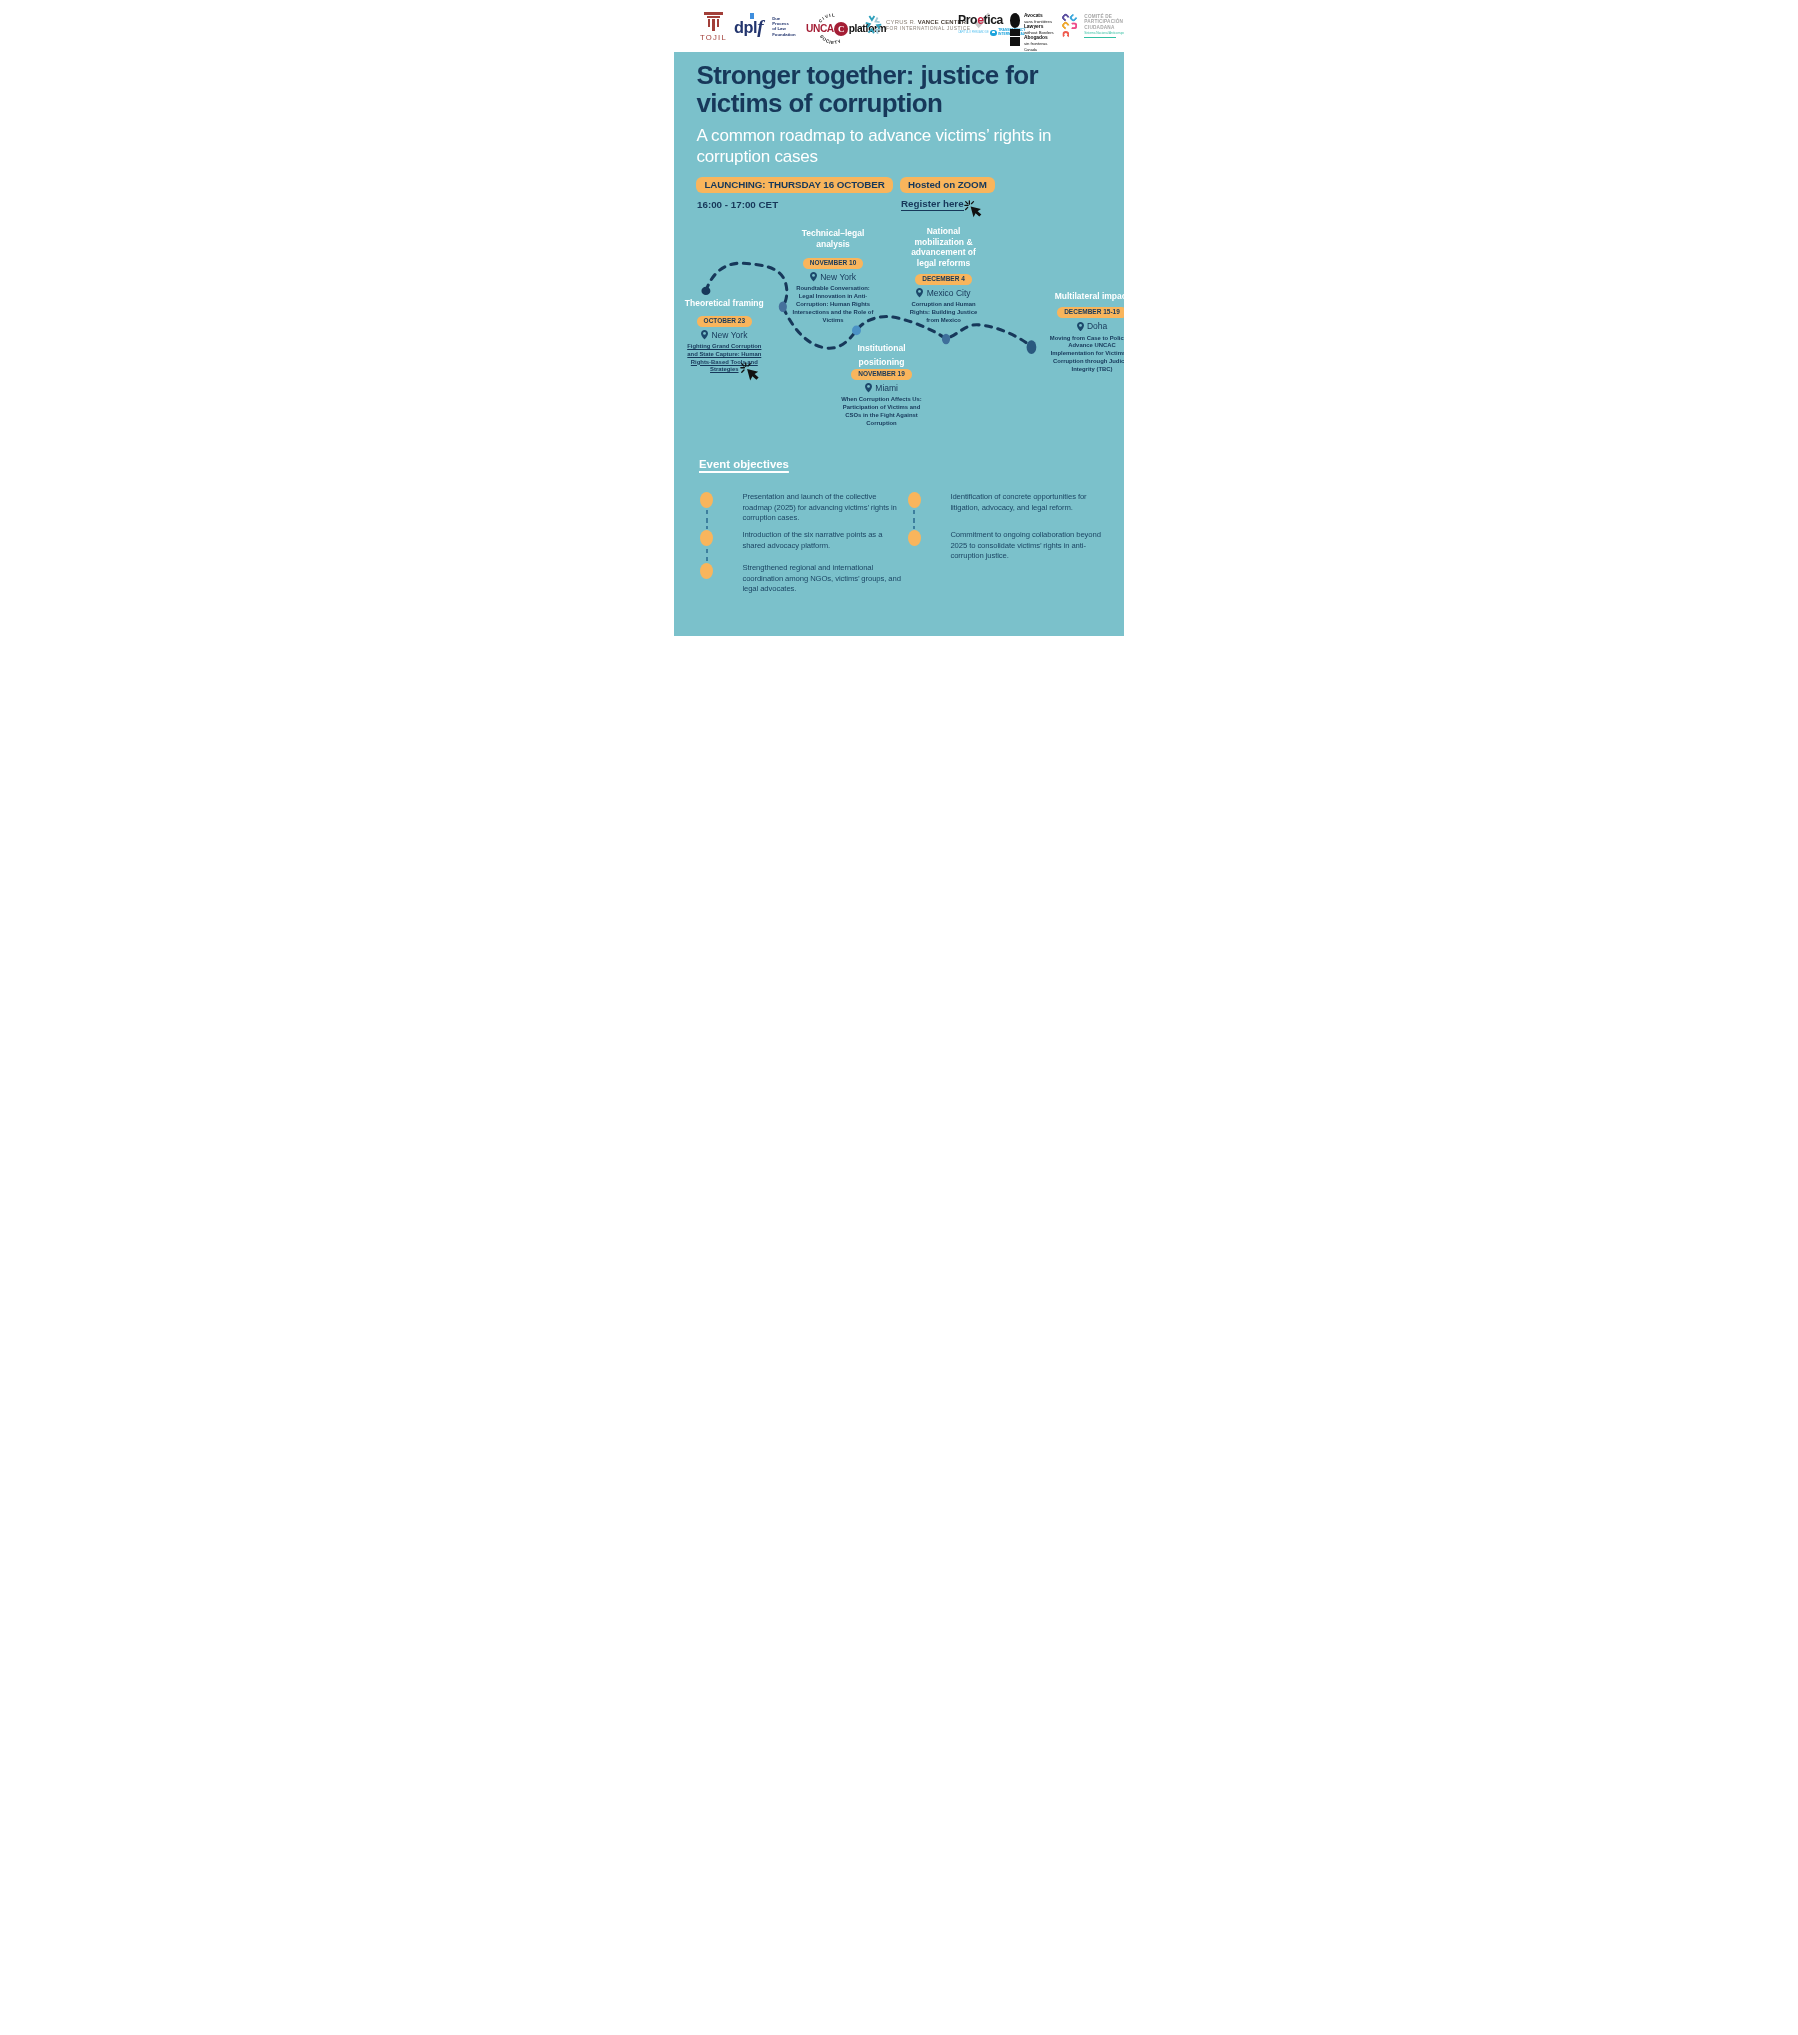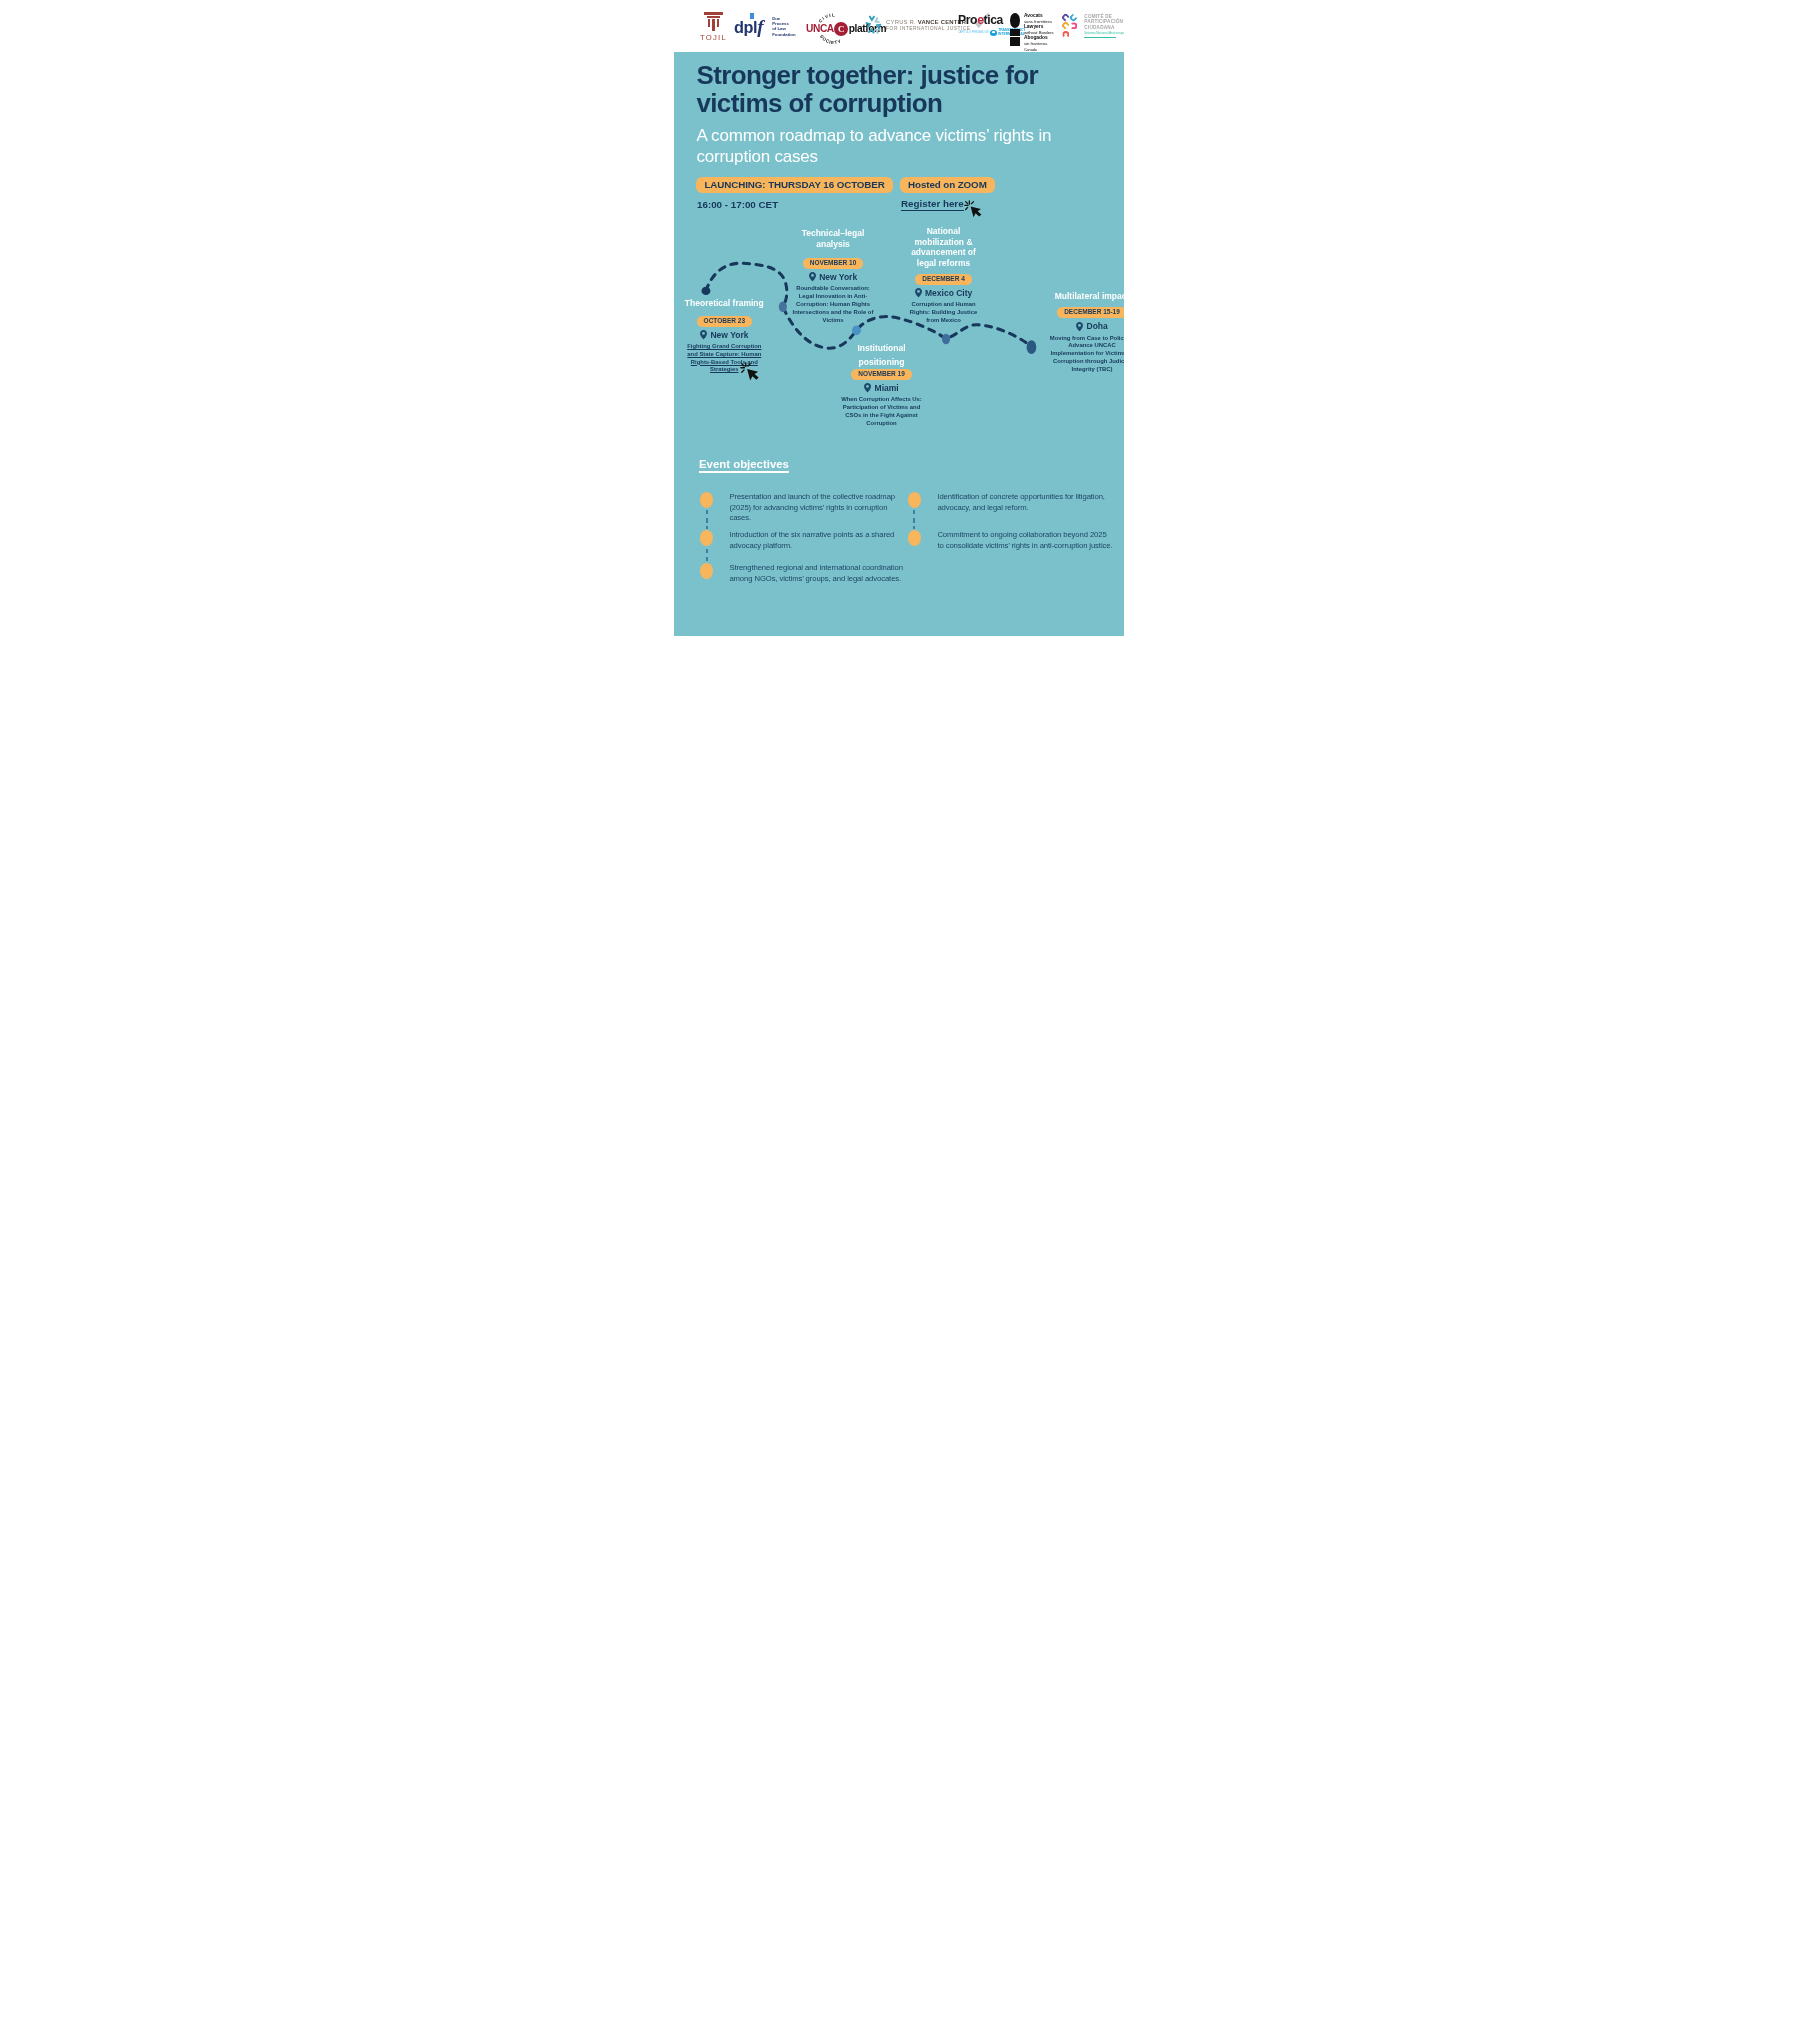--- a/index.html
+++ b/index.html
@@ -92,38 +92,38 @@
   .cursor-node1 { left:59px; top:64px; width:20.4px; height:20.4px; }
 
   
   .curve-svg { position:absolute; left:0; top:0; width:450px; height:636px; pointer-events:none; }
   .node { position:absolute; text-align:center; }
   .node-label { color:#ffffff; font-weight:bold; font-size:8.5px; line-height:1.25; }
   .node-label.wide-lh { line-height:1.65; }
   .pill-sm { display:inline-block; background:#F9B55C; color:#17385A; font-weight:bold; font-size:6.5px; height:10.6px; line-height:10.6px; padding:0 7px; border-radius:5.3px; }
   .city-row { display:flex; align-items:center; justify-content:center; gap:3.3px; margin-top:3.3px; }
   .city-row svg { flex:none; }
-  .city { color:#17385A; font-weight:bold; font-size:8.5px; }
+  .city { color:#17385A; font-weight:normal; font-size:8.5px; }
   .desc { color:#17385A; font-weight:bold; font-size:5.9px; line-height:1.32; margin-top:3.3px; }
   .desc.linked { text-decoration:underline; text-decoration-thickness:0.8px; text-underline-offset:1.2px; cursor:pointer; }
 
   .n1 { left:7.3px;  top:298px; width:86px; }
   .n2 { left:115px; top:228px; width:88px; }
   .n3 { left:166px; top:341px; width:83px; }
   .n4 { left:235px; top:226px; width:69px; }
   .n5 { left:357px; top:291px; width:90px;margin-left:16px; }
   .n1 .node-label { margin-bottom:7.3px; }
   .n2 .node-label { margin-bottom:9px; }
   .n3 .node-label { margin-bottom:4.9px; }
   .n4 .node-label { margin-bottom:5.7px; }
   .n5 .node-label { margin-bottom:5.7px; }
 
   
   .obj-heading { position:absolute; left:25px; top:458px; color:#ffffff; font-weight:bold; font-size:11.4px; text-decoration:underline; text-decoration-thickness:2px; text-underline-offset:3.3px; }
-  .obj-item { position:absolute; display:flex; gap:16px; }
+  .obj-item { position:absolute; display:flex; gap:29px; }
   .obj-dot { flex:none; width:13.4px; height:16.3px; background:#F9B55C; border-radius:50%; }
   .obj-text { color:#1D4765; font-size:7.7px; line-height:1.37; letter-spacing:-0.1px; }
   .oL { left:26px; width:206px; }
   .oR { left:234px; width:206px; }
   .oi1 { top:492px; } .oi2 { top:530px; } .oi3 { top:563px; }
   .obj-conn { position:absolute; width:2px; background:repeating-linear-gradient(to bottom,#3D7F9E 0 4.5px,transparent 4.5px 8.1px); }
   .cL1 { left:32px; top:510px; height:19px; }
   .cL2 { left:32px; top:549px; height:12.2px; }
   .cR1 { left:239px; top:510px; height:19px; }
 </style>

